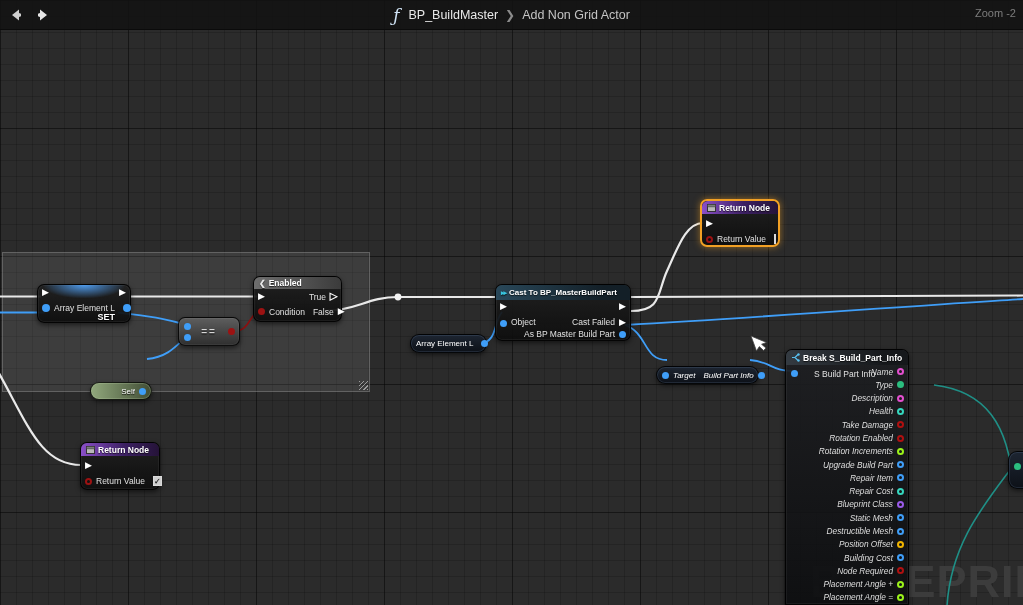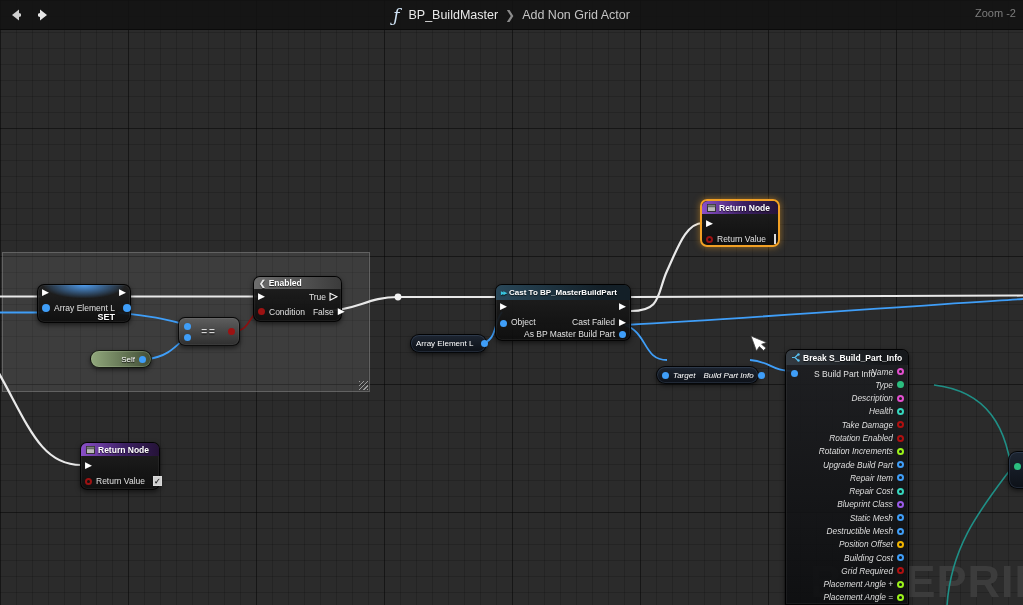--- a/index.html
+++ b/index.html
@@ -62,21 +62,21 @@
             display:flex;align-items:center;justify-content:center;cursor:pointer;}
   .checkbox.checked{background:#cfcfcf;}
   .checkbox.checked::after{content:"✓";font-size:8px;color:#1c1c1c;font-weight:bold;}
   
   .pill{position:absolute;z-index:4;border-radius:9px;display:flex;align-items:center;gap:4px;
         box-sizing:border-box;padding:0 5px;
         background:linear-gradient(#1d2531,#0d1118);border:1px solid rgba(0,0,0,.8);
         box-shadow:inset 0 0 0 1px rgba(120,150,190,.18), 0 2px 4px rgba(0,0,0,.5);}
   .pill .plabel{font-size:8px;}
   .pill.green{background:linear-gradient(90deg,#91a87c,#414d35);
-              box-shadow:inset 0 0 0 1px rgba(190,210,170,.25), 0 2px 4px rgba(0,0,0,.5);}
+              box-shadow:inset 0 0 0 1px rgba(190,210,170,.25), 0 2px 4px rgba(0,0,0,.5);margin-top:32px;}
   
   #break-outputs{position:absolute;left:0;right:4px;top:15px;bottom:0;display:flex;flex-direction:column;}
   .brow{height:13.35px;display:flex;align-items:center;justify-content:flex-end;gap:4px;}
   .blabel{font-size:8.3px;color:#dedede;white-space:nowrap;font-style:italic;}
   .pin-circle{width:7px;height:7px;border-radius:50%;border:2px solid;box-sizing:border-box;flex:none;cursor:crosshair;}
   .seticon{position:absolute;left:0;top:0;right:0;height:15px;border-radius:6px 6px 0 0;
            background:radial-gradient(ellipse 60% 120% at 50% 0%,rgba(80,160,245,.95),rgba(80,160,245,0) 75%);}
   .hicon{flex:none;display:flex;align-items:center;}
 </style>
 </head>
@@ -312,21 +312,21 @@
         </div>
         <div class="brow">
           <span class="blabel">Position Offset</span>
           <span class="pin-circle" style="border-color: rgb(240, 180, 0);"></span>
         </div>
         <div class="brow">
           <span class="blabel">Building Cost</span>
           <span class="pin-circle" style="border-color: rgb(63, 158, 248);"></span>
         </div>
         <div class="brow">
-          <span class="blabel">Grid Required</span>
+          <span class="blabel">Node Required</span>
           <span class="pin-circle" style="border-color: rgb(176, 16, 16);"></span>
         </div>
         <div class="brow">
           <span class="blabel">Placement Angle +</span>
           <span class="pin-circle" style="border-color: rgb(155, 242, 26);"></span>
         </div>
         <div class="brow">
           <span class="blabel">Placement Angle =</span>
           <span class="pin-circle" style="border-color: rgb(155, 242, 26);"></span>
         </div>

